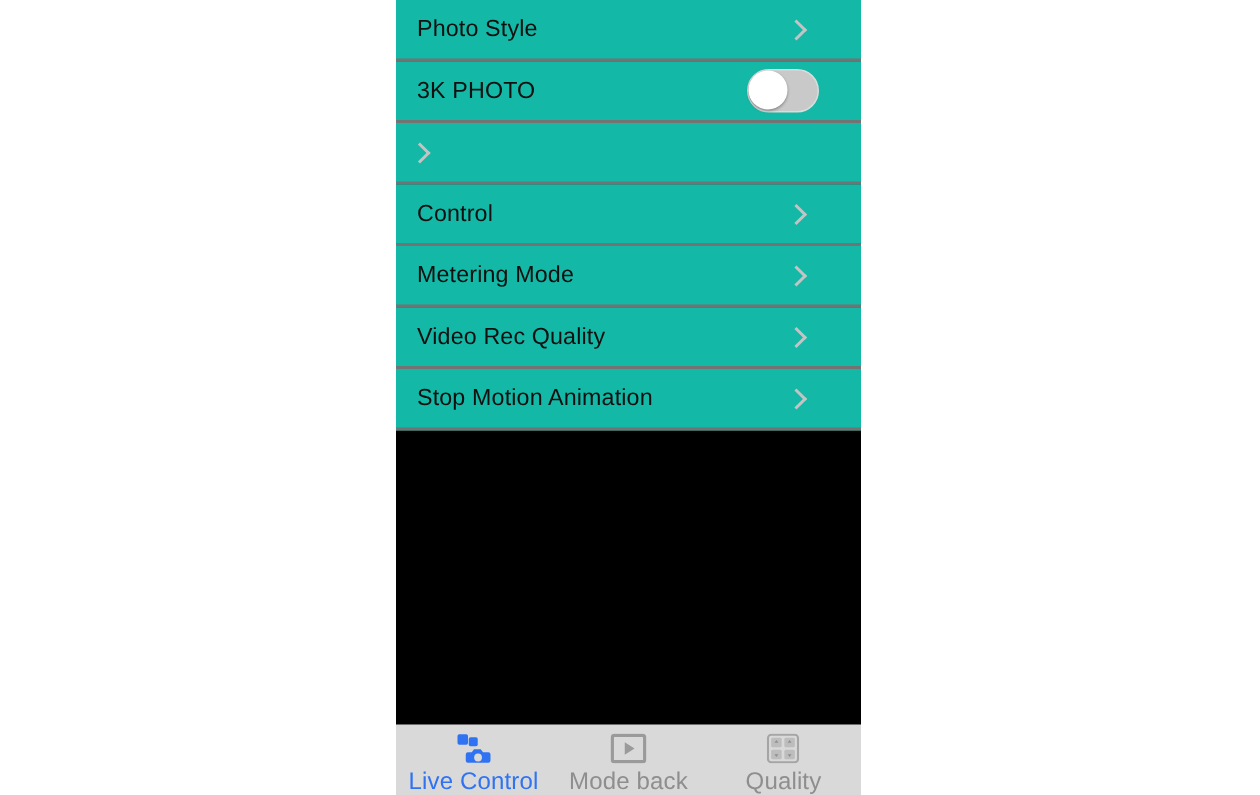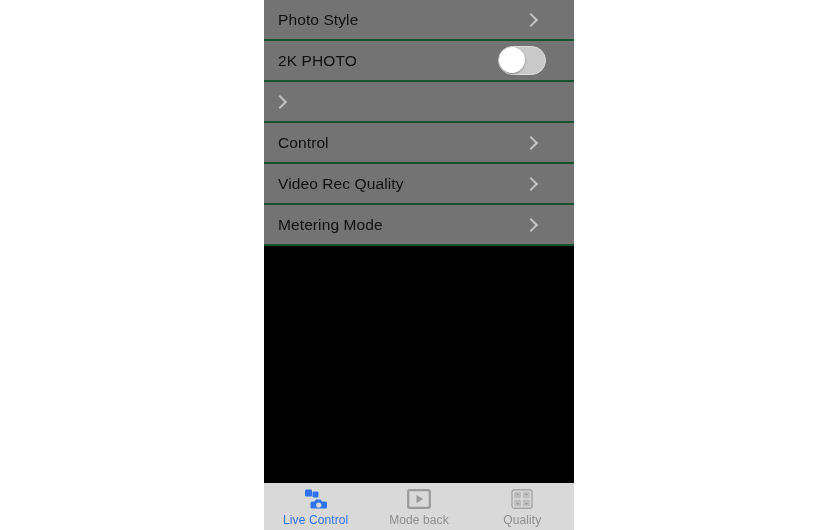--- a/index.html
+++ b/index.html
@@ -73,22 +73,22 @@
     letter-spacing: 0.1px;
   }
 
   
   #settings-list {
     background: #000000;
   }
   .list-row {
     position: relative;
     height: 41px;
-    background: #737373;
-    border-bottom: 2px solid #14532d;
+    background: #14b8a6;
+    border-bottom: 2px solid #737373;
     display: flex;
     align-items: center;
     padding-left: 14px;
     padding-right: 24px;
     box-sizing: border-box;
     cursor: pointer;
   }
   .row-label {
     color: #101010;
     font-size: 15.5px;
@@ -165,21 +165,21 @@
     cursor: pointer;
   }
   .tab-icon {
     height: 24px;
     width: 30px;
     display: flex;
     align-items: center;
     justify-content: center;
   }
   .tab-label {
-    font-size: 12px;
+    font-size: 16px;
     color: #8e8e8e;
     margin-top: 2px;
     letter-spacing: 0.1px;
   }
   .tab-item.active .tab-label {
     color: #2f73f2;
   }
 </style>
 </head>
 <body>
@@ -189,45 +189,49 @@
 
   <div id="settings-list">
 
     <div class="list-row">
       <span class="row-label">Photo Style</span>
       <span class="chevron-right"></span>
     </div>
 
 
     <div class="list-row">
-      <span class="row-label">2K PHOTO</span>
+      <span class="row-label">3K PHOTO</span>
       <span class="toggle">
         <span class="knob"></span>
       </span>
     </div>
 
     <div class="list-row">
       <span class="chevron-right"></span>
     </div>
 
     <div class="list-row">
       <span class="row-label">Control</span>
       <span class="chevron-right"></span>
     </div>
 
     <div class="list-row">
+      <span class="row-label">Metering Mode</span>
+      <span class="chevron-right"></span>
+    </div>
+
+    <div class="list-row">
       <span class="row-label">Video Rec Quality</span>
       <span class="chevron-right"></span>
     </div>
 
     <div class="list-row">
-      <span class="row-label">Metering Mode</span>
-      <span class="chevron-right"></span>
-    </div>
-
+      <span class="row-label">Stop Motion Animation</span>
+      <span class="chevron-right"></span>
+    </div>
 
   </div>
 
   <div id="filler"></div>
 
   <div id="tab-bar">
 
     <div class="tab-item active">
       <span class="tab-icon">
         <svg width="26" height="20" viewBox="0 0 26 20">

